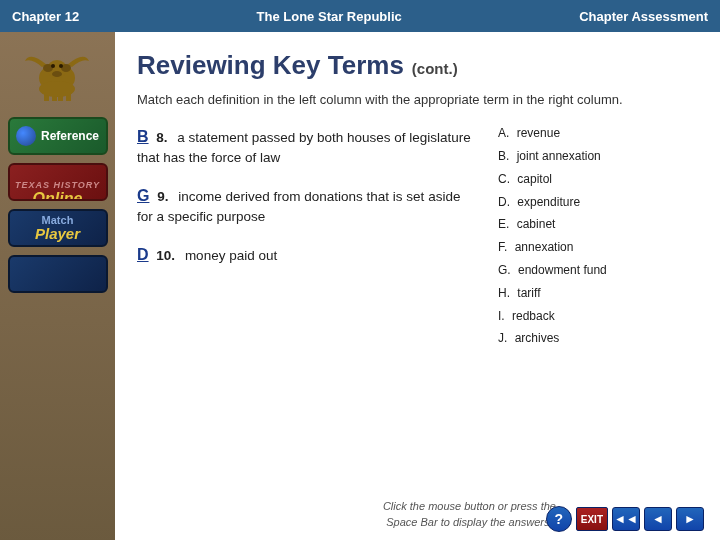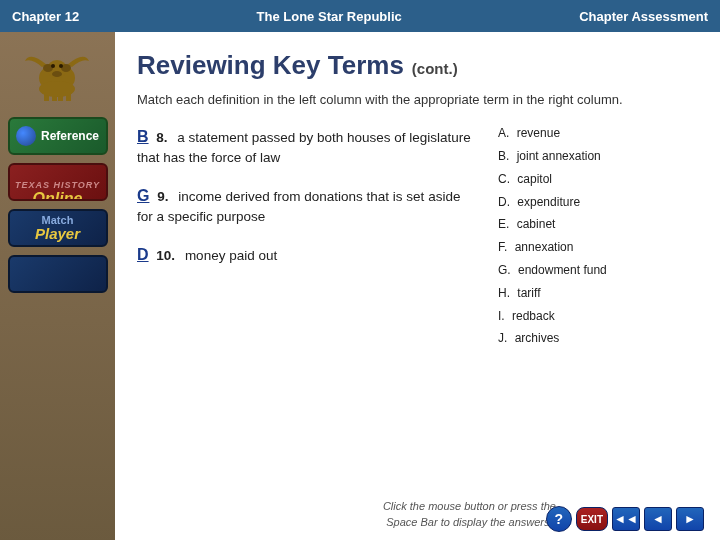--- a/index.html
+++ b/index.html
@@ -243,21 +243,21 @@
       border-radius: 50%;
       width: 26px;
       height: 26px;
       color: white;
       font-weight: bold;
       font-size: 14px;
     }
 
     .nav-btn-exit {
       background: linear-gradient(to bottom, #aa2222, #881111);
-      border-radius: 8px;
+      border-radius: 2px;
       font-size: 10px;
       padding: 0 4px;
       width: auto;
     }
 
     
     .longhorn-svg {
       width: 75px;
       height: 60px;
     }

